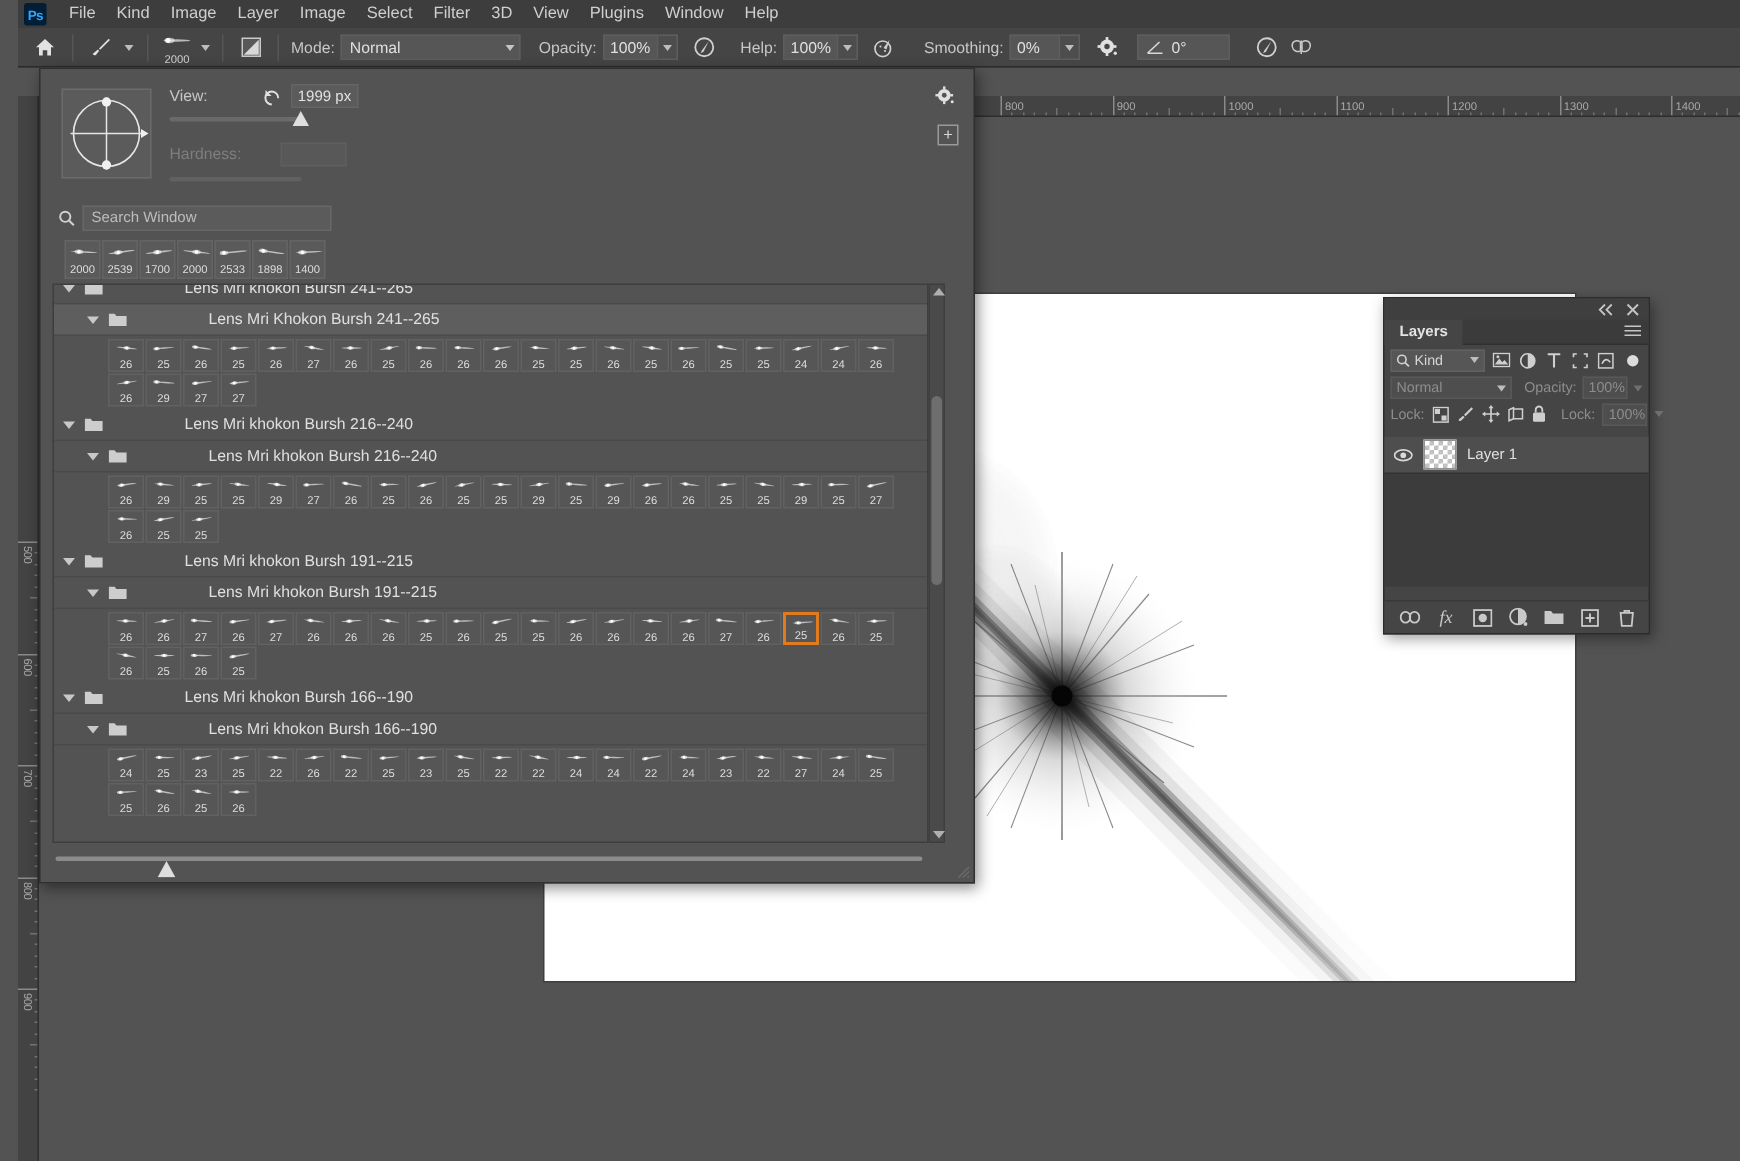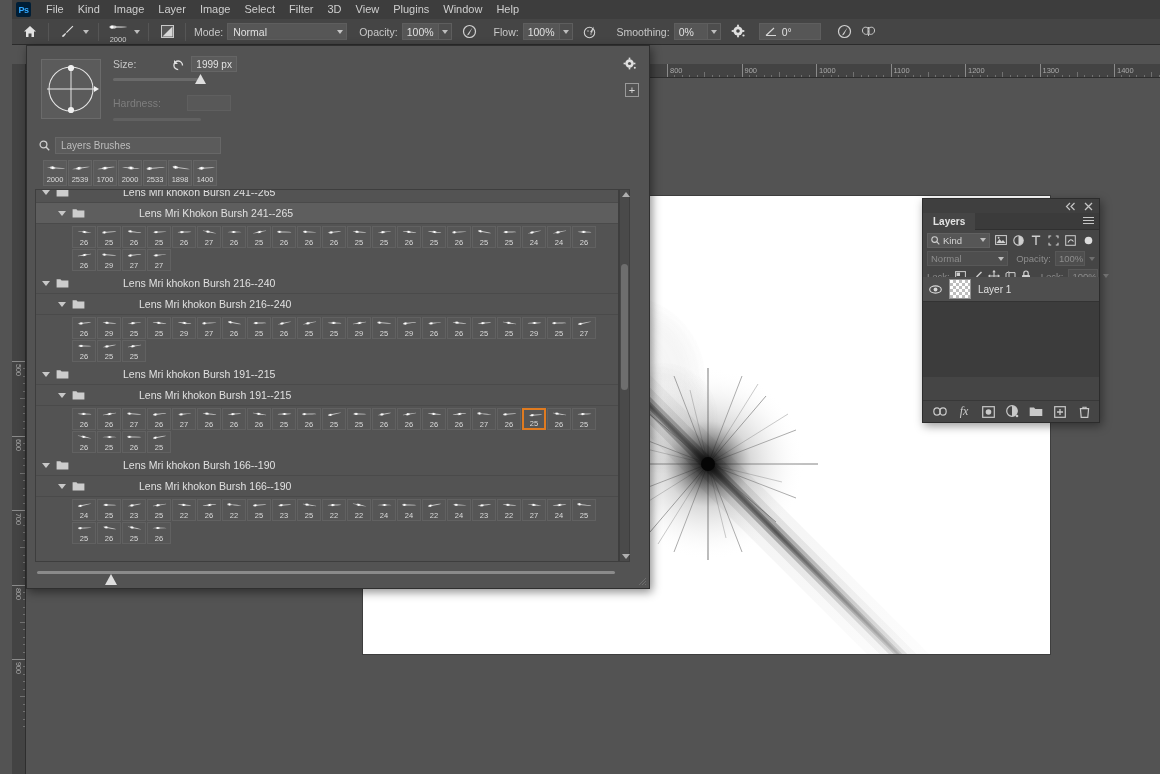--- a/index.html
+++ b/index.html
@@ -184,21 +184,21 @@
   .kind-combo{ width:66px; height:15px; background:#565656; border:1px solid #606060;
      display:flex;align-items:center; gap:3px; padding:0 3px; font-size:9.5px; color:#d6d6d6;}
   .fi{ width:13px;height:13px;display:flex;align-items:center;justify-content:center;cursor:pointer;}
   .lp-blend{ height:17px; display:flex; align-items:center; padding:0 4px; gap:4px;}
   .blend-combo{ width:96px;height:15px;background:#4e4e4e;border:1px solid #585858;
      display:flex;align-items:center;justify-content:space-between;padding:0 3px;
      font-size:9.5px;color:#8d8d8d;}
   .op-box{ width:30px;height:15px;background:#4e4e4e;border:1px solid #585858;
      font-size:9.5px;color:#8d8d8d;display:flex;align-items:center;padding:0 3px;}
   .lp-lock{ height:18px; display:flex; align-items:center; padding:0 4px; gap:5px;}
-  .layer-list{ position:absolute; left:0; top:78px; width:176px; height:100px;
+  .layer-list{ position:absolute; left:0; top:92px; width:176px; height:100px;
      background:#3c3c3c; }
   .layer-row{ height:25px; display:flex; align-items:center; gap:7px;
      border-bottom:1px solid #333; padding:0 6px; cursor:pointer;}
   .layer-row.active{ background:#4e4e4e; }
   .eye{ width:13px;height:13px;display:flex;align-items:center;justify-content:center;}
   .lthumb{ width:22px;height:20px;border:1px solid #909090;}
   .checker{
     background-image:
       linear-gradient(45deg,#bdbdbd 25%,transparent 25%,transparent 75%,#bdbdbd 75%),
       linear-gradient(45deg,#bdbdbd 25%,transparent 25%,transparent 75%,#bdbdbd 75%);
@@ -289,21 +289,21 @@
         <div class="caret-sm"></div>
       </div>
 
     <div class="ob-btn" style="margin-left:6px">
       <svg width="15" height="15" viewBox="0 0 15 15">
         <circle cx="7.5" cy="7.5" r="6" fill="none" stroke="#d0d0d0" stroke-width="1.2"></circle>
         <path d="M10.5 3.5 L6 9.5 L5 11.5 L7 10.5 Z" fill="#d0d0d0"></path>
       </svg>
     </div>
 
-    <span class="ob-label" style="margin-left:12px">Flow:</span>
+    <span class="ob-label" style="margin-left:12px">Help:</span>
     <div class="ob-field">
       <span>100%</span>
     </div>
     <div class="ob-spin">
         <div class="caret-sm"></div>
       </div>
 
     <div class="ob-btn" style="margin-left:6px">
       <svg width="15" height="15" viewBox="0 0 15 15">
         <circle cx="6.5" cy="8.5" r="5.2" fill="none" stroke="#d0d0d0" stroke-width="1.1"></circle>
@@ -600,21 +600,21 @@
           <circle cx="29" cy="29" r="22" fill="none" stroke="#e6e6e6" stroke-width="1.1"></circle>
           <line x1="29" y1="5" x2="29" y2="53" stroke="#e6e6e6" stroke-width="1"></line>
           <line x1="5" y1="29" x2="53" y2="29" stroke="#e6e6e6" stroke-width="1"></line>
           <circle cx="29" cy="8" r="3.1" fill="#f0f0f0"></circle>
           <circle cx="29" cy="50" r="3.1" fill="#f0f0f0"></circle>
           <path d="M52 26 L57 29 L52 32 Z" fill="#f0f0f0"></path>
         </svg>
       </div>
 
       <div class="bp-size-row">
-        <span class="bp-lbl">Size:</span>
+        <span class="bp-lbl">View:</span>
         <span style="width:24px"></span>
         <span>
           <svg width="13" height="13" viewBox="0 0 13 13">
             <path d="M10.5 7.5 A4.3 4.3 0 1 0 6.2 11.6" fill="none" stroke="#e0e0e0" stroke-width="1.3"></path>
             <path d="M2 2 L2 6 L6 6 Z" fill="#e0e0e0"></path>
           </svg>
         </span>
         <div class="bp-num">
           <span>1999 px</span>
         </div>
@@ -646,21 +646,21 @@
       </div>
       <div class="newbrush-btn">+</div>
 
       <div class="bp-search-wrap">
         <span>
           <svg width="11" height="11" viewBox="0 0 11 11">
             <circle cx="4.5" cy="4.5" r="3.4" fill="none" stroke="#cfcfcf" stroke-width="1.3"></circle>
             <line x1="7" y1="7" x2="10.2" y2="10.2" stroke="#cfcfcf" stroke-width="1.4"></line>
           </svg>
         </span>
-        <div class="bp-search">Layers Brushes</div>
+        <div class="bp-search">Search Window</div>
       </div>
 
       <div class="preset-row" id="presetRow">
           <div class="preset-cell">
             <svg class="bt-spark" viewBox="0 0 18 7" style="position: absolute; top: 3px; left: 2px; width: 20px; height: 8px;">
               <g transform="rotate(3 9 3.5)">
                 <ellipse cx="9" cy="3.5" rx="8" ry="0.5" fill="#d8d8d8" opacity=".8"></ellipse>
                 <ellipse cx="6" cy="3.5" rx="2.6" ry="1.3" fill="#ececec" opacity=".65"></ellipse>
                 <circle cx="6" cy="3.5" r="1.1" fill="#ffffff"></circle>
               </g>

